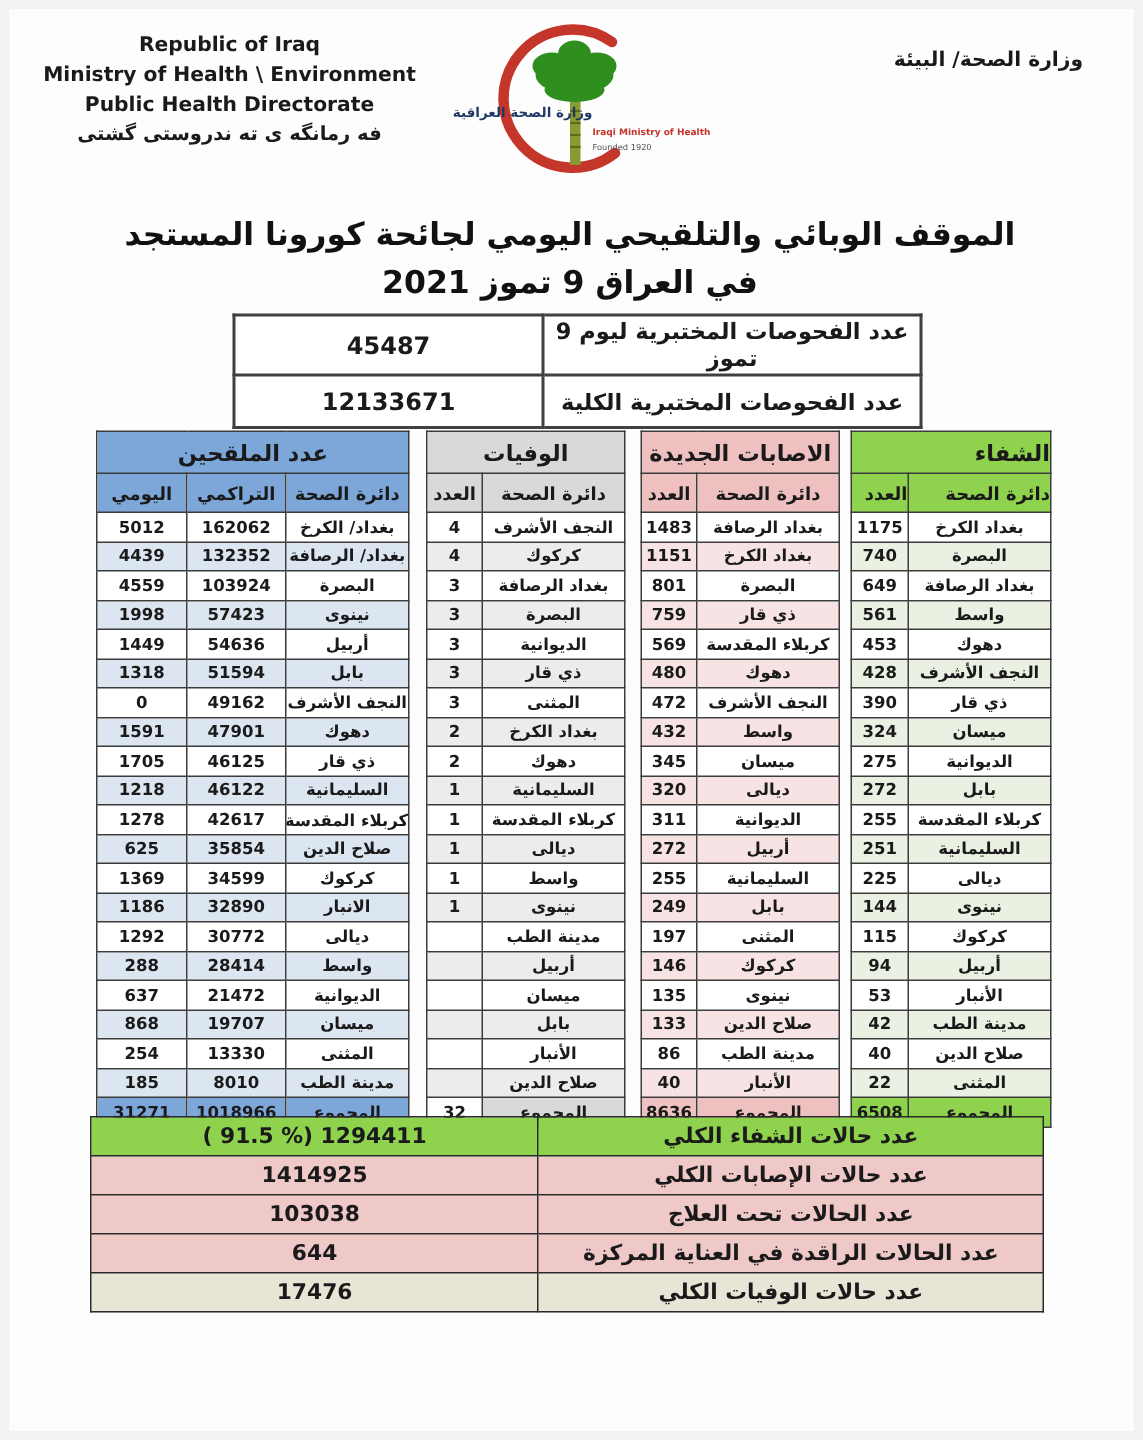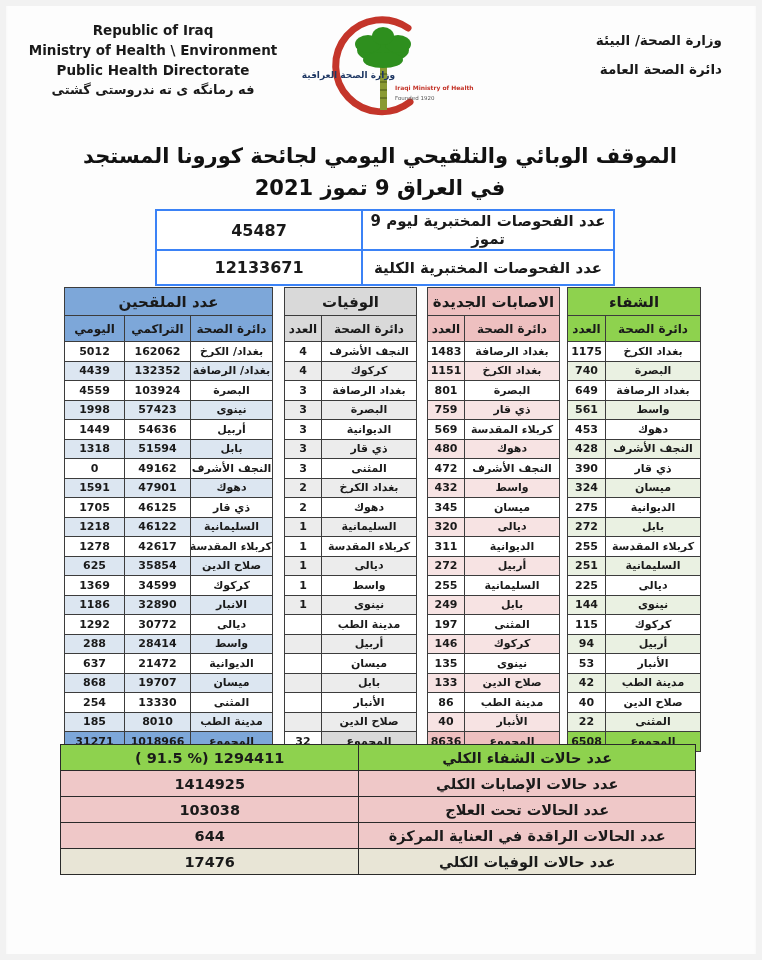--- a/index.html
+++ b/index.html
@@ -12,21 +12,21 @@
   
   .hdr-en{position:absolute;top:20px;left:28px;width:250px;text-align:center;font-weight:bold;font-size:13.5px;line-height:20px;}
   .hdr-en .ku{font-size:13px;direction:rtl;}
   .hdr-ar{position:absolute;top:26px;right:40px;width:180px;text-align:right;direction:rtl;font-weight:bold;font-size:13.5px;line-height:29px;}
   .logo{position:absolute;top:14px;left:296px;width:186px;height:110px;}
   .logo svg{width:100%;height:100%;}
   
   .doc-title{position:absolute;top:140px;left:80px;width:600px;text-align:center;direction:rtl;font-weight:bold;font-size:21px;line-height:32px;color:#111;}
   
   .tests{position:absolute;top:209px;left:155px;width:460px;border-collapse:collapse;direction:ltr;}
-  .tests td{border:2px solid #3b82f6;height:31px;font-weight:bold;text-align:center;vertical-align:middle;background:#fff;margin-left:32px;}
+  .tests td{border:2px solid #404040;height:31px;font-weight:bold;text-align:center;vertical-align:middle;background:#fff;margin-left:32px;}
   .tests .t-val{width:45%;font-size:16px;}
   .tests .t-label{width:55%;font-size:15px;direction:rtl;}
   
   .gov-table{position:absolute;top:287px;border-collapse:collapse;table-layout:fixed;direction:ltr;}
   .gov-table th,.gov-table td{border:1px solid #3c3c3c;text-align:center;vertical-align:middle;font-weight:bold;padding:0;overflow:hidden;white-space:nowrap;}
   .gov-table .t-title th{height:27px;font-size:15px;direction:rtl;}
   .gov-table tr[data-cells] th{height:25px;font-size:12px;direction:rtl;}
   .gov-table tbody td{height:18.5px;font-size:11px;background:#fff;}
   .gov-table tbody td:last-child{direction:rtl;font-size:11px;}
   .gov-table .total-body td{height:19px;}
@@ -41,21 +41,21 @@
   .deaths tbody.data tr:nth-child(even) td{background:var(--gray-stripe);}
   .deaths .total-body td{background:var(--gray);}
   .deaths .total-body td:first-child{background:#fff;}
   .inf{left:427px;width:132px;}
   .inf col.c1{width:37px;}.inf col.c2{width:95px;}
   .inf .t-title th,.inf tr[data-cells] th{background:var(--pink);}
   .inf tbody.data tr:nth-child(even) td{background:var(--pink-stripe);}
   .inf .total-body td{background:var(--pink);}
   .rec{left:567px;width:133px;}
   .rec col.c1{width:38px;}.rec col.c2{width:95px;}
-  .rec .t-title th,.rec tr[data-cells] th{background:var(--green);}
+  .rec .t-title th,.rec tr[data-cells] th{background:var(--green);text-align:right;}
   .rec tbody.data tr:nth-child(even) td{background:var(--green-stripe);}
   .rec .total-body td{background:var(--green);}
   
   .summary{position:absolute;top:744px;left:60px;width:636px;border-collapse:collapse;direction:ltr;}
   .summary td{border:1.5px solid #2a2a2a;height:23px;font-weight:bold;text-align:center;vertical-align:middle;}
   .summary .s-val{width:47%;font-size:14.5px;direction:ltr;}
   .summary .s-label{width:53%;font-size:14.5px;direction:rtl;}
   .row-green td{background:var(--green);}
   .row-pink td{background:var(--sum-pink);}
   .row-beige td{background:var(--sum-beige);}
@@ -88,21 +88,20 @@
         <ellipse cx="87" cy="46" rx="20" ry="8" fill="#2e8f1e"></ellipse>
       </g>
       <text x="99" y="64" font-size="9" font-weight="bold" fill="#1f3864" direction="rtl" font-family="DejaVu Sans, sans-serif">وزارة الصحة العراقية</text>
       <text x="99" y="76" font-size="6" font-weight="bold" fill="#c4352a" font-family="DejaVu Sans, sans-serif">Iraqi Ministry of Health</text>
       <text x="99" y="86" font-size="5.5" fill="#555" font-family="DejaVu Sans, sans-serif">Founded 1920</text>
     </svg>
   </div>
 
   <div class="hdr-ar">
     <div>وزارة الصحة/ البيئة</div>
-    <div>دائرة الصحة العامة</div>
   </div>
 
   <div class="doc-title">
     <div>الموقف الوبائي والتلقيحي اليومي لجائحة كورونا المستجد</div>
     <div>في العراق 9  تموز 2021</div>
   </div>
 
   <table class="tests">
     <tbody>
         <tr>

